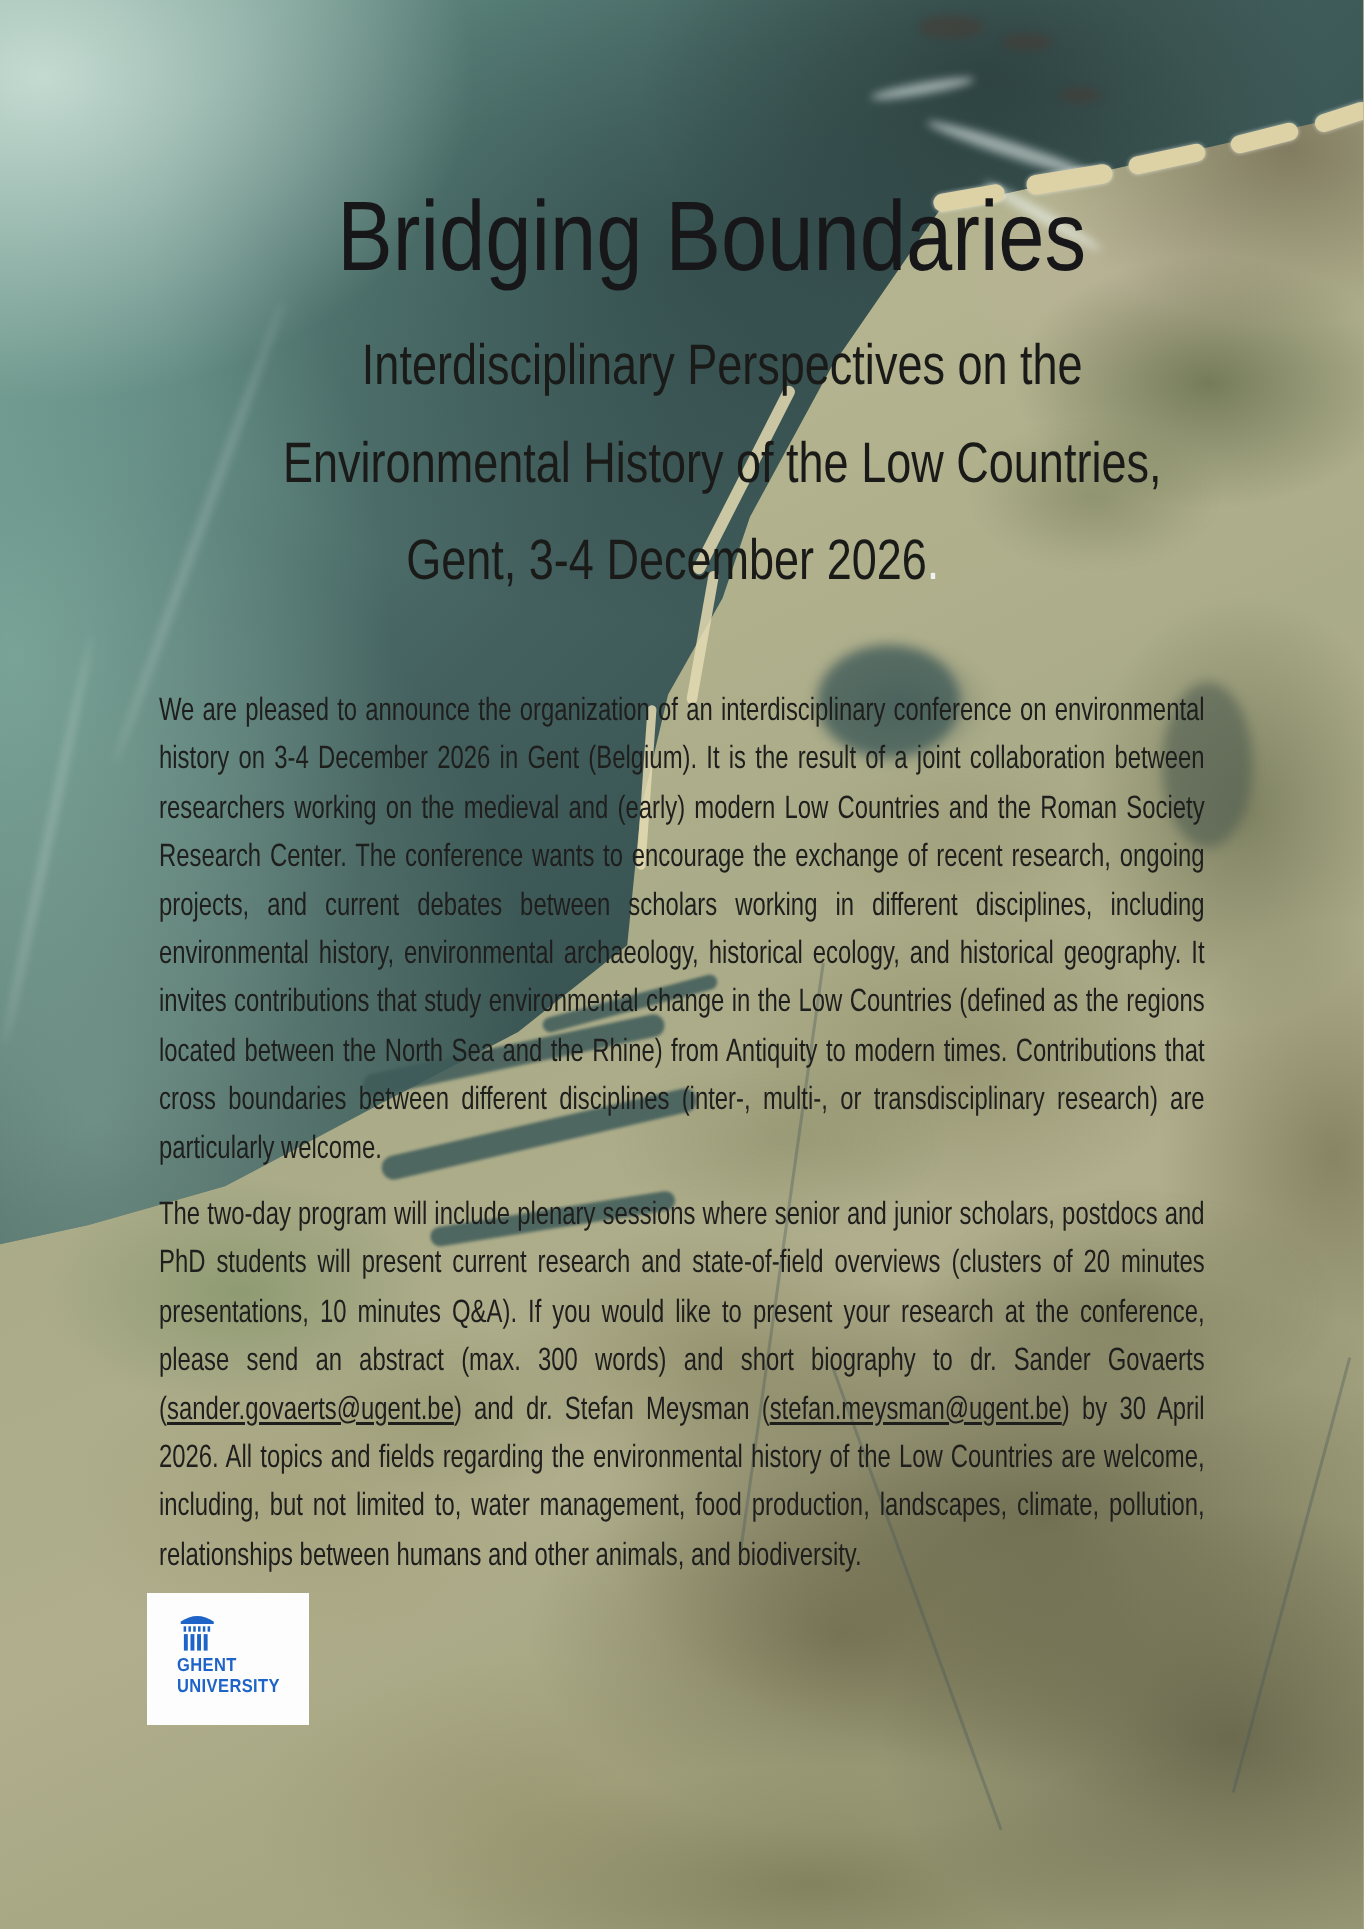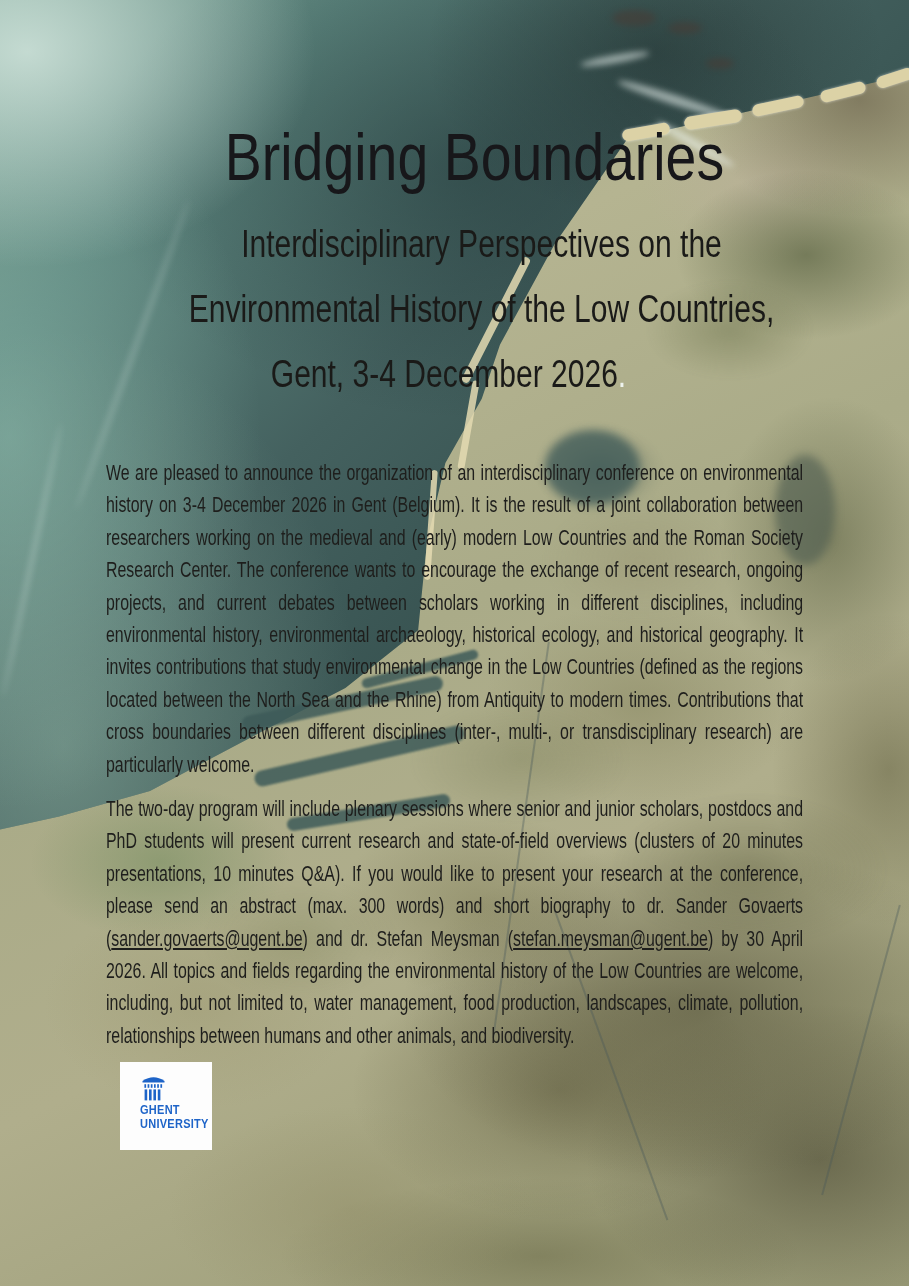--- a/index.html
+++ b/index.html
@@ -63,21 +63,21 @@
   .sub2{top:287px;transform:translateX(27px) scaleX(0.79);}
   .sub3{top:352px;transform:translateX(-6px) scaleX(0.79);}
   .period{color:#eef3ee;}
   .para{position:absolute;left:106px;width:942px;margin:0;
     transform:scaleX(0.74);transform-origin:0 0;
     font-size:21.5px;line-height:32.4px;text-align:justify;color:#1e1e1c;hyphens:none;}
   .para1{top:457px;}
   .para2{top:793px;}
   .u{text-decoration:underline;text-underline-offset:2px;}
   
-  .logo{position:absolute;left:120px;top:1062px;width:92px;height:88px;background:#fdfdfd;}
+  .logo{position:absolute;left:98px;top:1062px;width:108px;height:88px;background:#fdfdfd;}
   .logo-icon{position:absolute;left:21px;top:11px;width:25px;height:28px;}
   .logo-text{position:absolute;left:20px;font-weight:bold;color:#1E64C8;font-size:12.5px;
     transform:scaleX(0.88);transform-origin:0 0;letter-spacing:.3px;white-space:nowrap;}
   .lt1{top:41px;} .lt2{top:55px;}
 </style>
 </head>
 <body>
 
 <div>
 

